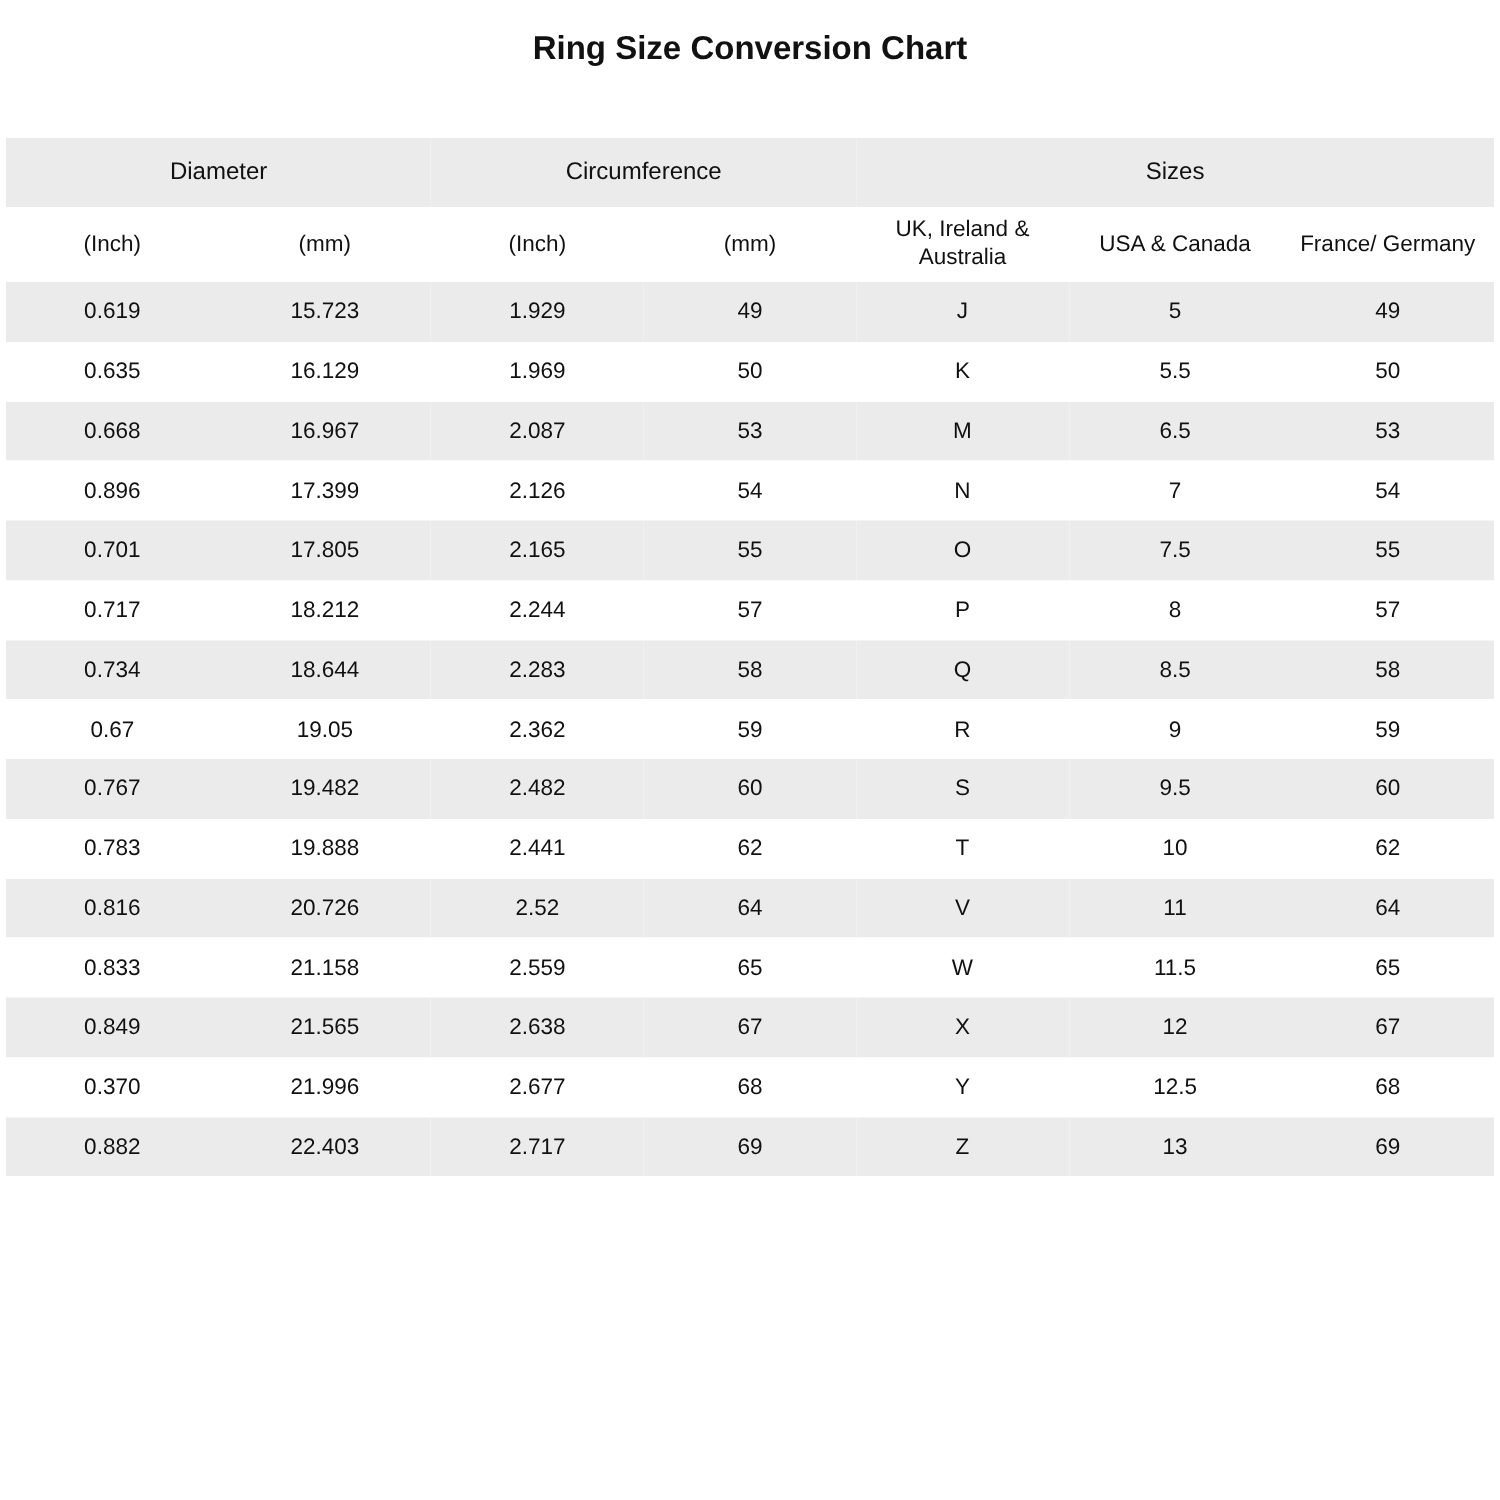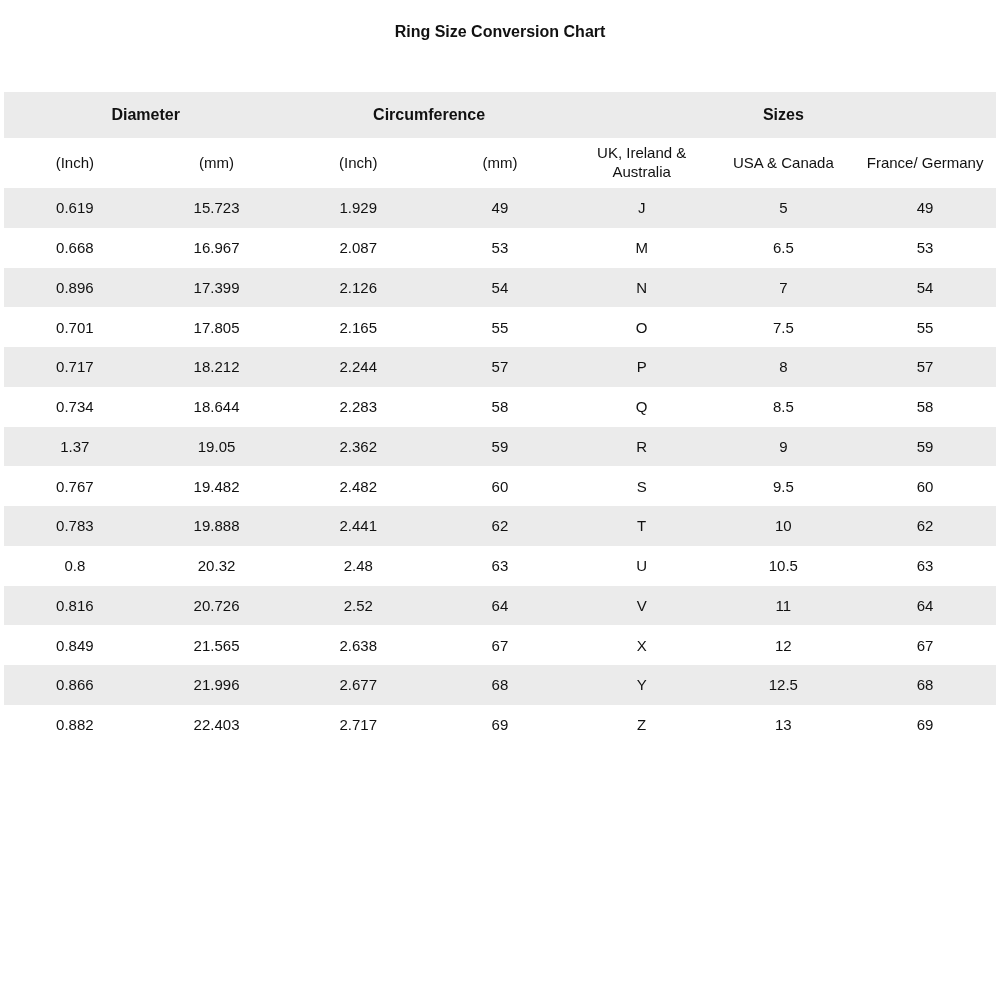--- a/index.html
+++ b/index.html
@@ -17,42 +17,42 @@
   }
   .page {
     width: 1000px;
     height: 1000px;
     background: var(--bg);
     overflow: hidden;
   }
   .title {
     margin: 19px 0 0 0;
     text-align: center;
-    font-size: 16px;
+    font-size: 22px;
     font-weight: bold;
     line-height: 26px;
     color: var(--text);
   }
   table.ring-table {
     width: 992px;
     margin: 47px auto 0 auto;
     border-collapse: collapse;
     table-layout: fixed;
   }
   table.ring-table th,
   table.ring-table td {
     text-align: center;
     vertical-align: middle;
     padding: 0 6px;
   }
   tr.group-row th {
     background: var(--row-alt);
     height: 46px;
     font-size: 16px;
-    font-weight: bold;
+    font-weight: normal;
   }
   tr.sub-row th {
     background: var(--bg);
     height: 50px;
     font-size: 15px;
     font-weight: normal;
     line-height: 1.25;
   }
   tbody td {
     height: 39.75px;
@@ -103,20 +103,29 @@
         <tr>
           <td>0.619</td>
           <td>15.723</td>
           <td>1.929</td>
           <td>49</td>
           <td>J</td>
           <td>5</td>
           <td>49</td>
         </tr>
         <tr>
+          <td>0.635</td>
+          <td>16.129</td>
+          <td>1.969</td>
+          <td>50</td>
+          <td>K</td>
+          <td>5.5</td>
+          <td>50</td>
+        </tr>
+        <tr>
           <td>0.668</td>
           <td>16.967</td>
           <td>2.087</td>
           <td>53</td>
           <td>M</td>
           <td>6.5</td>
           <td>53</td>
         </tr>
         <tr>
           <td>0.896</td>
@@ -148,21 +157,21 @@
         <tr>
           <td>0.734</td>
           <td>18.644</td>
           <td>2.283</td>
           <td>58</td>
           <td>Q</td>
           <td>8.5</td>
           <td>58</td>
         </tr>
         <tr>
-          <td>1.37</td>
+          <td>0.67</td>
           <td>19.05</td>
           <td>2.362</td>
           <td>59</td>
           <td>R</td>
           <td>9</td>
           <td>59</td>
         </tr>
         <tr>
           <td>0.767</td>
           <td>19.482</td>
@@ -175,48 +184,48 @@
         <tr>
           <td>0.783</td>
           <td>19.888</td>
           <td>2.441</td>
           <td>62</td>
           <td>T</td>
           <td>10</td>
           <td>62</td>
         </tr>
         <tr>
-          <td>0.8</td>
-          <td>20.32</td>
-          <td>2.48</td>
-          <td>63</td>
-          <td>U</td>
-          <td>10.5</td>
-          <td>63</td>
-        </tr>
-        <tr>
           <td>0.816</td>
           <td>20.726</td>
           <td>2.52</td>
           <td>64</td>
           <td>V</td>
           <td>11</td>
           <td>64</td>
         </tr>
         <tr>
+          <td>0.833</td>
+          <td>21.158</td>
+          <td>2.559</td>
+          <td>65</td>
+          <td>W</td>
+          <td>11.5</td>
+          <td>65</td>
+        </tr>
+        <tr>
           <td>0.849</td>
           <td>21.565</td>
           <td>2.638</td>
           <td>67</td>
           <td>X</td>
           <td>12</td>
           <td>67</td>
         </tr>
         <tr>
-          <td>0.866</td>
+          <td>0.370</td>
           <td>21.996</td>
           <td>2.677</td>
           <td>68</td>
           <td>Y</td>
           <td>12.5</td>
           <td>68</td>
         </tr>
         <tr>
           <td>0.882</td>
           <td>22.403</td>

